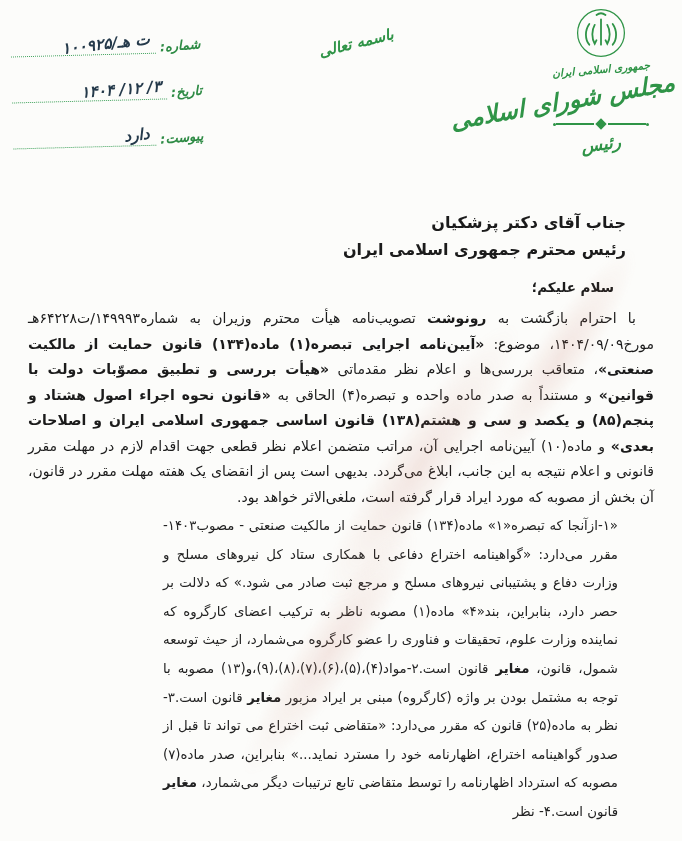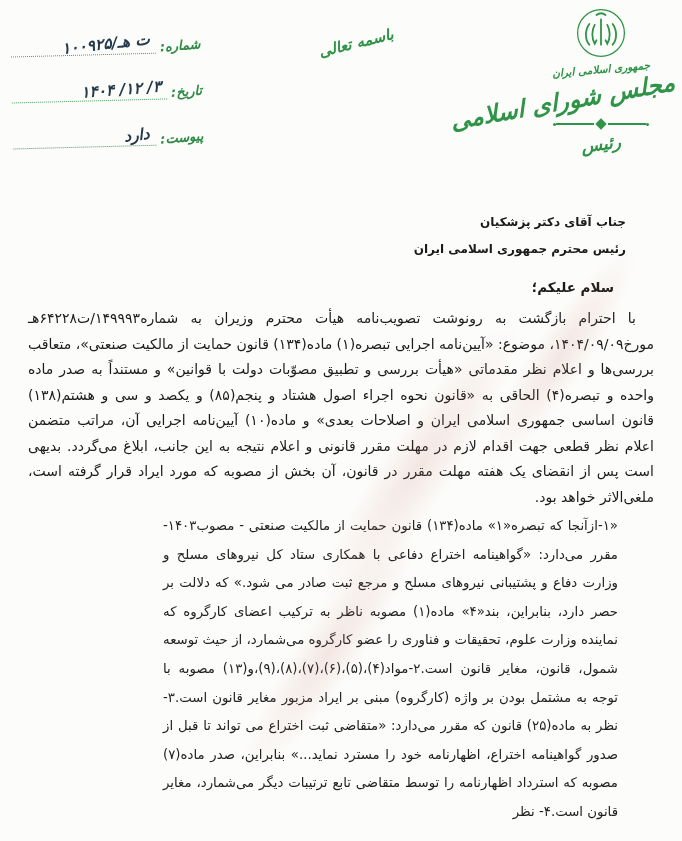--- a/index.html
+++ b/index.html
@@ -3,21 +3,21 @@
 <meta charset="utf-8">
 <style>
   html,body{margin:0;padding:0;background:#e9e9e7;}
   .page{
     position:relative;width:682px;height:841px;margin:0 auto;
     background:#fcfcfa;overflow:hidden;
     font-family:"DejaVu Sans","Liberation Sans",sans-serif;
     color:#1b1b1b;
   }
   .rtl{direction:rtl;unicode-bidi:embed;}
-  .b{font-weight:normal;}
+  .b{font-weight:bold;}
 
   
   .fields{position:absolute;left:12px;top:26px;width:190px;transform:rotate(-1.5deg);}
   .field-row{display:flex;align-items:flex-end;direction:rtl;margin-bottom:17px;height:29px;}
   .field-label{
     color:#2e8b45;font-weight:bold;font-style:italic;font-size:13px;
     padding-left:4px;white-space:nowrap;transform:rotate(-3deg);
   }
   .field-line{
     flex:1;border-bottom:1.6px dotted #41a35d;position:relative;height:100%;
@@ -54,21 +54,21 @@
   .orn .dm{width:8px;height:8px;background:#2f9447;transform:rotate(45deg);margin:0 3px;}
   .orn .dt{width:3px;height:3px;background:#2f9447;border-radius:50%;}
   .emblem-role{
     font-size:17px;font-weight:bold;font-style:italic;margin-top:6px;
     transform:rotate(-7deg);
   }
 
   
   .recipient{
     position:absolute;right:56px;top:209px;
-    font-size:12px;font-weight:bold;line-height:27px;
+    font-size:16px;font-weight:bold;line-height:27px;
   }
   .salutation{
     position:absolute;right:68px;top:279px;font-size:13.5px;font-weight:600;
   }
 
   
   .par1{
     position:absolute;left:28px;top:306px;width:626px;
     font-size:14px;line-height:25.5px;text-align:justify;text-indent:18px;
   }

